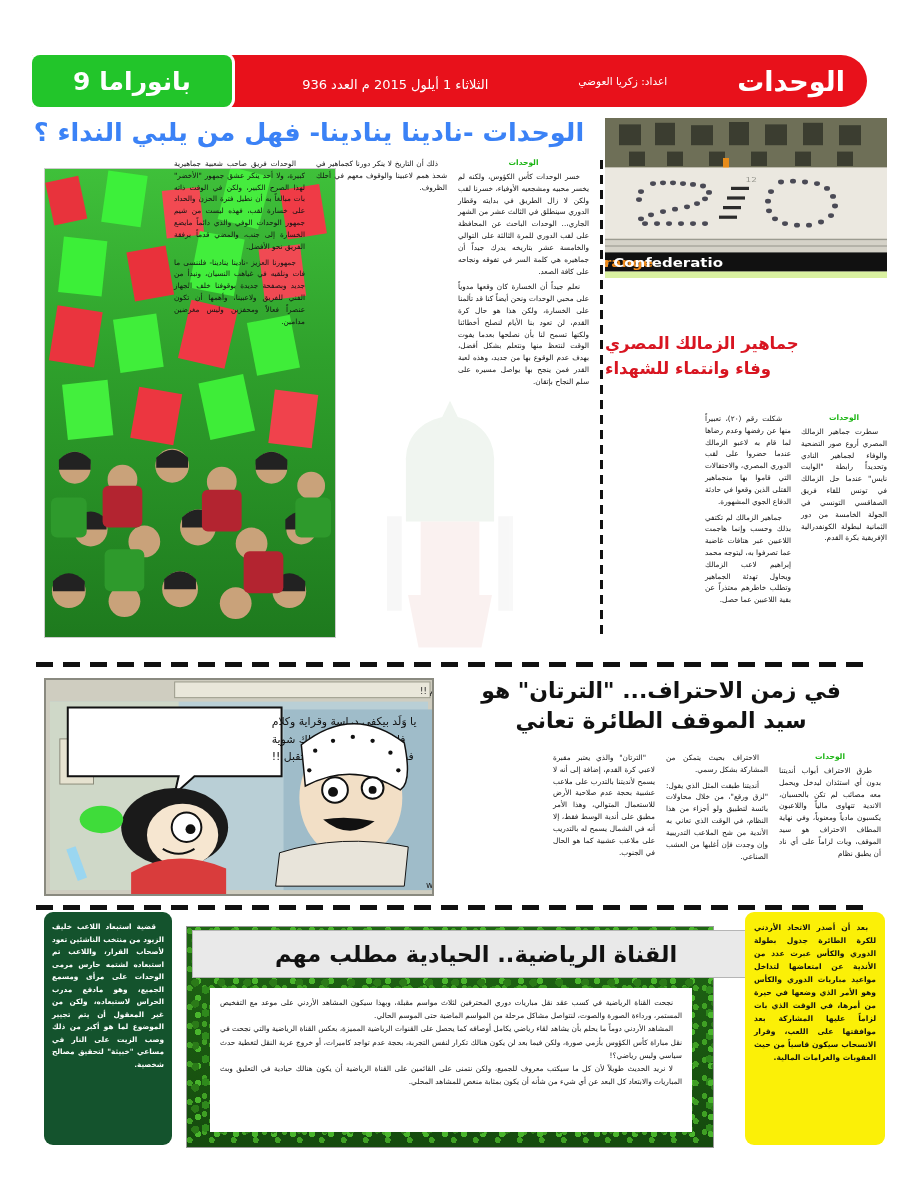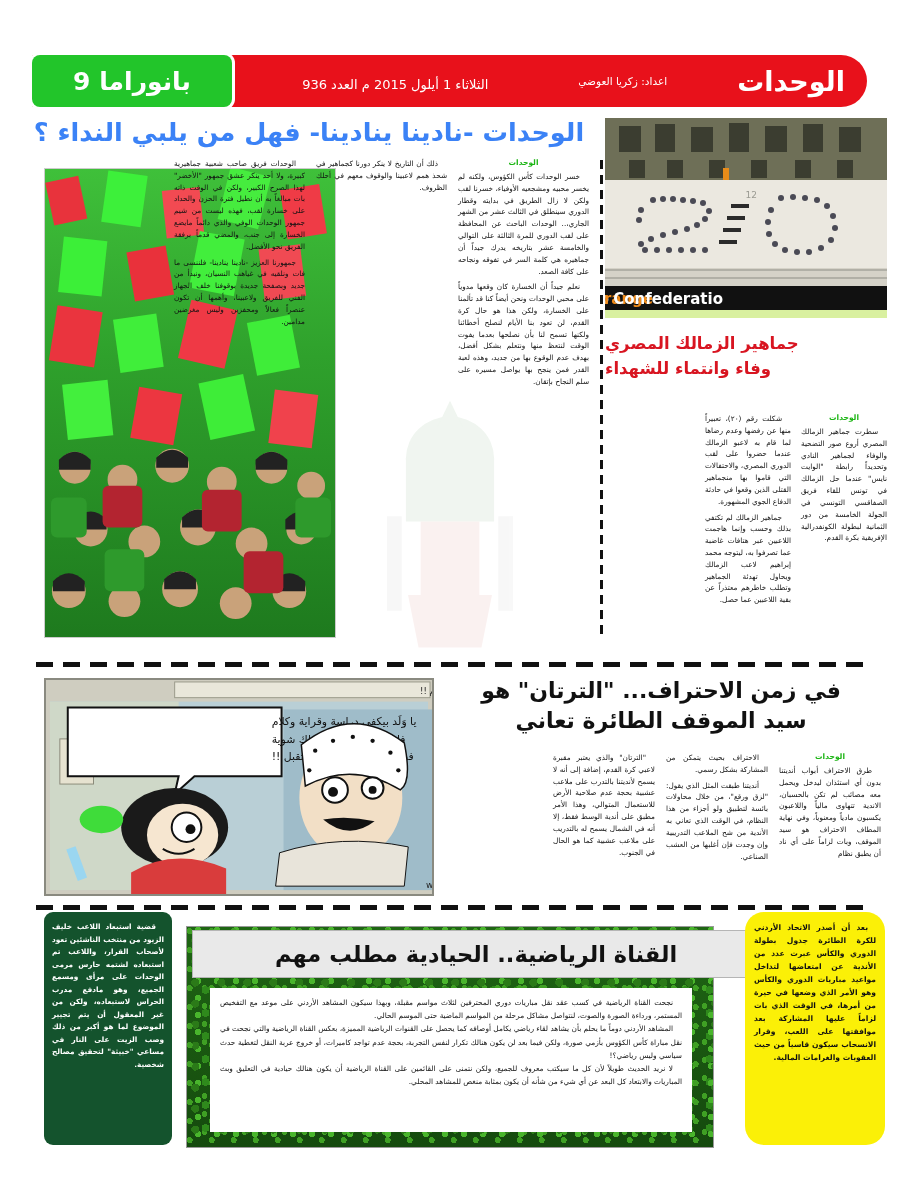--- a/index.html
+++ b/index.html
@@ -69,21 +69,21 @@
     font-family:"DejaVu Sans",sans-serif;
   }
   .bodytext + .bodytext { margin-top:4px; }
   .vsep {
     position:absolute; right:296px; top:50px; width:3px; height:475px;
     background:repeating-linear-gradient(#111 0 9px, transparent 9px 15px);
   }
 
   
   .photo-stadium {
-    position:absolute; right:12px; top:8px; width:282px; height:200px;
+    position:absolute; right:12px; top:8px; width:282px; height:160px;
     overflow:hidden; background:#7dd3fc;text-decoration:underline;
   }
   .hl2 {
     position:absolute; right:12px; top:222px; width:282px;
     color:#d81521; font-size:16.5px; font-weight:bold; text-align:left;
     direction:rtl; line-height:1.5;
   }
   .cols2 {
     position:absolute; right:12px; top:303px; width:282px; height:225px;
     direction:rtl; display:flex; gap:10px;
@@ -120,21 +120,21 @@
   .redbox {
     position:absolute; left:44px; top:0px; width:128px; height:233px;
     background:#14532d; border-radius:9px; padding:9px 8px;
   }
   .redbox p {
     color:#fff; font-size:7.3px; line-height:1.72;
     text-align:justify; direction:rtl; text-indent:8px; font-weight:bold;
   }
   .yellowbox {
     position:absolute; right:14px; top:0px; width:140px; height:233px;
-    background:#fbf007; border-radius:19px; padding:9px 9px;
+    background:#fbf007; border-radius:9px; padding:9px 9px;
   }
   .yellowbox p {
     color:#111; font-size:7.6px; line-height:1.72;
     text-align:justify; direction:rtl; text-indent:8px; font-weight:bold;
   }
   .grass-panel {
     position:absolute; left:186px; top:14px; width:528px; height:222px;
     background:#1d5d12;
     background-image:
       radial-gradient(circle at 12% 22%, #3fa024 0 3px, transparent 3px),

